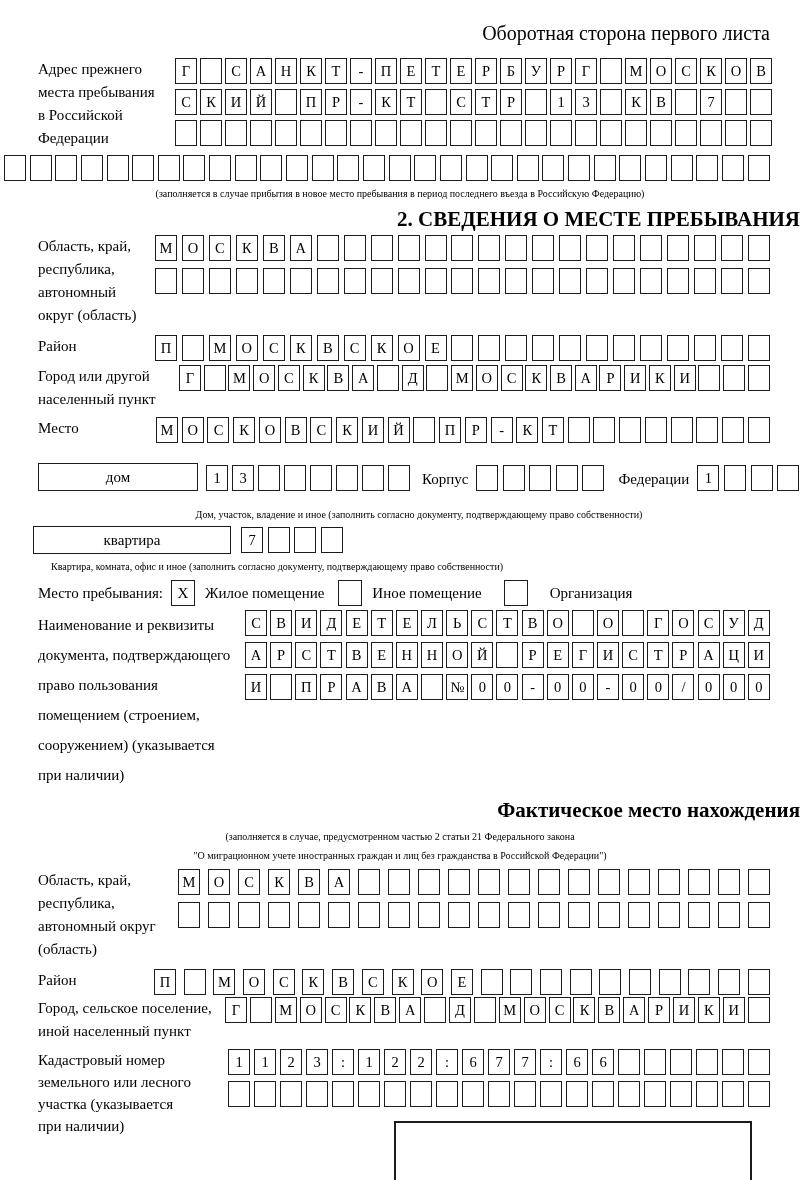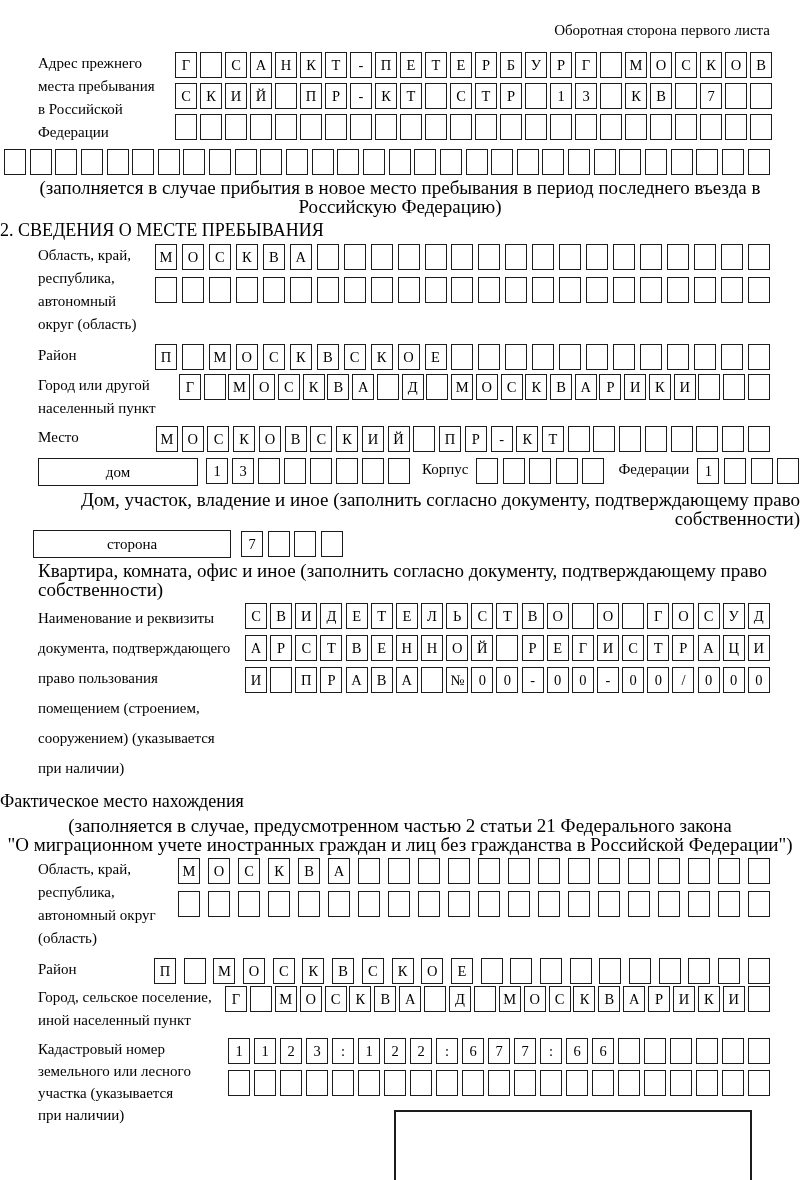--- a/index.html
+++ b/index.html
@@ -5,31 +5,31 @@
   * { box-sizing: border-box; margin: 0; padding: 0; }
   html, body { background: #fff; }
   body {
     width: 800px; height: 1180px; overflow: hidden;
     color: #000;
     font-family: "Liberation Serif", "DejaVu Serif", serif;
   }
   .page { width: 800px; height: 1180px; position: relative; background: #fff; }
   .pad { padding-left: 38px; padding-right: 30px; }
   .frow { display: flex; align-items: flex-start; }
-  .side-note { margin: 22px 30px 0 0; text-align: right; font-size: 15px; }
+  .side-note { margin: 22px 30px 0 0; text-align: right; font-size: 20px; }
   .lbl { font-size: 15px; line-height: 23px; white-space: pre-line; flex: 0 0 auto; }
   .cellrows { margin-left: auto; display: flex; flex-direction: column; }
   .cells { display: flex; justify-content: space-between; flex: 0 0 auto; }
   .cell {
     width: 22px; height: 26px; border: 1.6px solid #1c1c1c;
     display: flex; align-items: center; justify-content: center;
     font-size: 14.5px; flex: 0 0 auto; background: #fff;
   }
-  .note { font-size: 19px; text-align: center; line-height: 19px; white-space: pre-line; }
-  .title { font-size: 18px; font-weight: normal; text-align: left; }
+  .note { font-size: 10px; text-align: center; line-height: 19px; white-space: pre-line; }
+  .title { font-size: 21px; font-weight: bold; text-align: right; }
   .wbox {
     border: 1.6px solid #1c1c1c; height: 28px; flex: 0 0 auto;
     display: flex; align-items: center; justify-content: center; font-size: 15px;
   }
   .cb {
     width: 24px; height: 26px; border: 1.6px solid #1c1c1c; flex: 0 0 auto;
     display: flex; align-items: center; justify-content: center; font-size: 15px;
   }
   .stampbox { width: 358px; height: 176px; border: 2px solid #1c1c1c; background: #fff; }
 </style>
@@ -306,21 +306,21 @@
         <div class="cell"></div>
         <div class="cell"></div>
         <div class="cell"></div>
         <div class="cell"></div>
         <div class="cell"></div>
         <div class="cell"></div>
         <div class="cell"></div>
       </div>
   </div>
 
-  <div class="pad" style="margin-top:6px;display:flex;align-items:flex-start">
+  <div class="pad" style="margin-top:20px;display:flex;align-items:flex-end">
     <div class="wbox" style="width:160px">дом</div>
     <div class="cells" style="width:204px;margin-left:8px">
         <div class="cell">1</div>
         <div class="cell">3</div>
         <div class="cell"></div>
         <div class="cell"></div>
         <div class="cell"></div>
         <div class="cell"></div>
         <div class="cell"></div>
         <div class="cell"></div>
@@ -334,33 +334,42 @@
         <div class="cell"></div>
       </div>
     <div class="lbl" style="margin:0 8px 0 14px">Федерации</div>
     <div class="cells" style="width:102px">
         <div class="cell">1</div>
         <div class="cell"></div>
         <div class="cell"></div>
         <div class="cell"></div>
       </div>
   </div>
-  <div class="note" style="margin-top:4px;text-align:right;padding-left:38px">Дом, участок, владение и иное (заполнить согласно документу, подтверждающему право собственности)</div>
+  <div class="note" style="margin-top:14px;text-align:center;padding-left:38px">Дом, участок, владение и иное (заполнить согласно документу, подтверждающему право собственности)</div>
 
   <div class="pad" style="margin-top:2px;display:flex;align-items:center">
-    <div class="wbox" style="width:198px;margin-left:-5px">сторона</div>
+    <div class="wbox" style="width:198px;margin-left:-5px">квартира</div>
     <div class="cells" style="width:102px;margin-left:10px">
         <div class="cell">7</div>
         <div class="cell"></div>
         <div class="cell"></div>
         <div class="cell"></div>
       </div>
   </div>
-  <div class="note" style="margin-top:3px;text-align:left;padding-left:38px">Квартира, комната, офис и иное (заполнить согласно документу, подтверждающему право собственности)</div>
-
+  <div class="note" style="margin-top:3px;text-align:left;padding-left:51px">Квартира, комната, офис и иное (заполнить согласно документу, подтверждающему право собственности)</div>
+
+  <div class="pad" style="margin-top:4px;display:flex;align-items:center">
+    <div class="lbl">Место пребывания:</div>
+    <div class="cb" style="margin-left:8px">X</div>
+    <div class="lbl" style="margin-left:10px">Жилое помещение</div>
+    <div class="cb" style="margin-left:14px"></div>
+    <div class="lbl" style="margin-left:10px">Иное помещение</div>
+    <div class="cb" style="margin-left:22px"></div>
+    <div class="lbl" style="margin-left:22px">Организация</div>
+  </div>
 
   <div class="pad frow" style="margin-top:4px">
     <div class="lbl" style="width:207px;line-height:30px">Наименование и реквизиты
 документа, подтверждающего
 право пользования
 помещением (строением,
 сооружением) (указывается
 при наличии)</div>
     <div class="cellrows" style="gap:6px">
       <div class="cells" style="width:525px">

